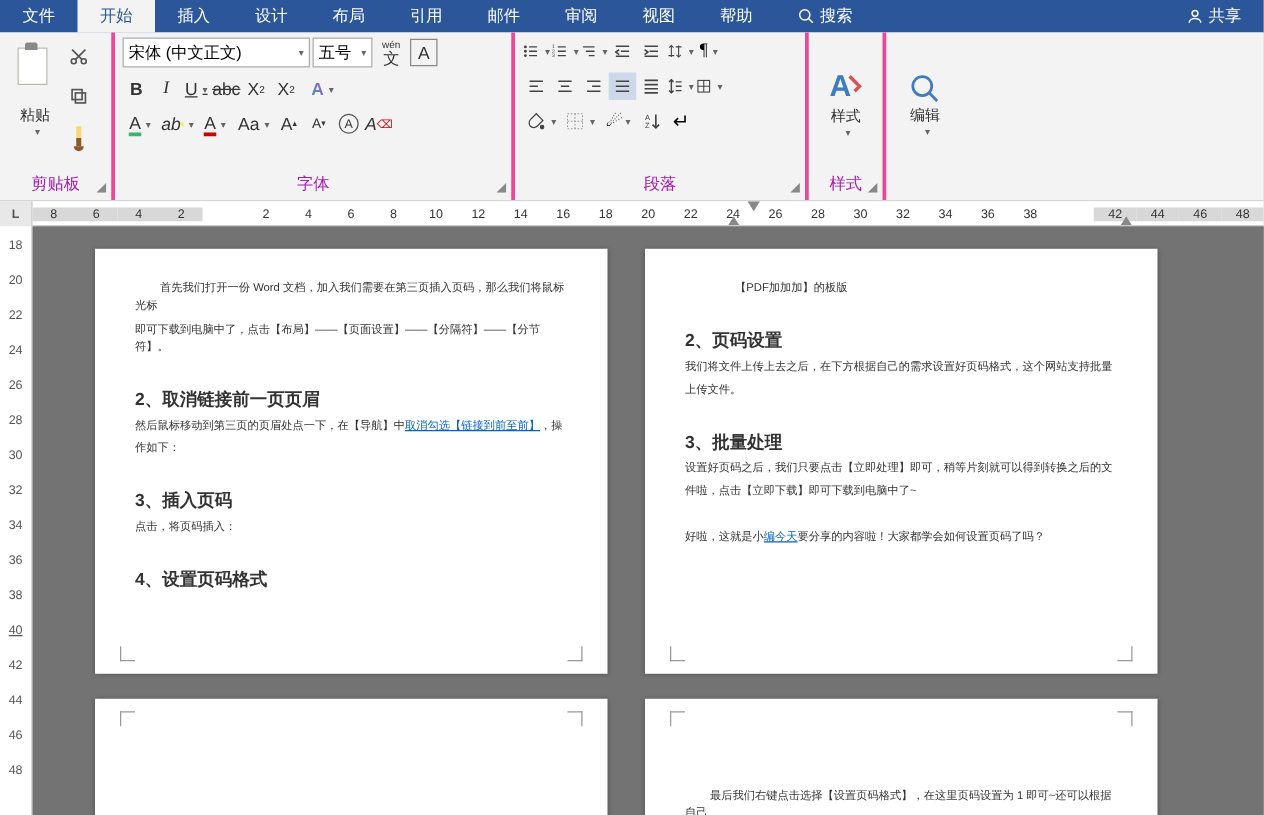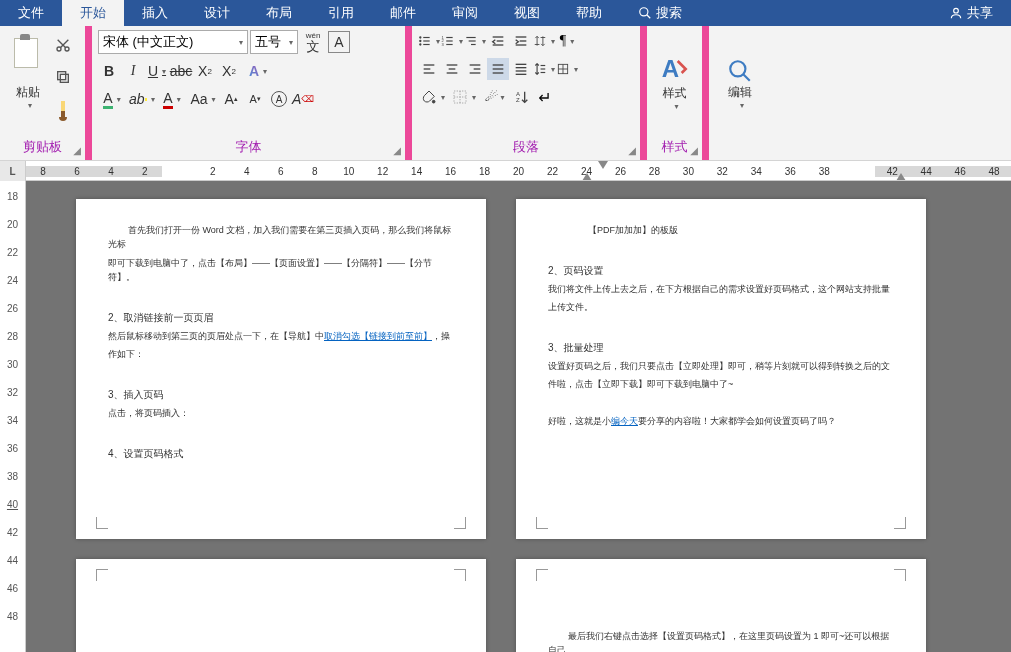--- a/index.html
+++ b/index.html
@@ -3,21 +3,21 @@
 <meta charset="utf-8">
 <style>
 *{margin:0;padding:0;box-sizing:border-box;font-family:"Microsoft YaHei",sans-serif;}
 body{background:#f0f0f0;overflow:hidden;width:1011px;height:652px;}
 .titlebar{background:#2b579a;height:26px;display:flex;align-items:center;color:#fff;font-size:13px;}
 .titlebar .tab{padding:0 18px;height:26px;line-height:26px;cursor:pointer;}
 .titlebar .tab.active{background:#f3f3f3;color:#2b579a;}
 .titlebar .spacer{flex:1;}
 .titlebar .search{display:flex;align-items:center;gap:4px;}
 .ribbon{background:#f3f3f3;border-bottom:1px solid #d4d4d4;display:flex;height:135px;}
-.ribbon-group{border-right:7px solid #ec4899;padding:4px 6px 2px 6px;display:flex;flex-direction:column;justify-content:space-between;position:relative;}
+.ribbon-group{border-right:3px solid #ec4899;padding:4px 6px 2px 6px;display:flex;flex-direction:column;justify-content:space-between;position:relative;}
 .ribbon-group .group-label{text-align:center;font-size:13px;color:#a21caf;padding-top:4px;padding-bottom:2px;}
 .ribbon-group .corner{position:absolute;right:4px;bottom:4px;font-size:10px;color:#888;cursor:pointer;}
 .btn-row{display:flex;align-items:center;gap:2px;}
 .big-btn{display:flex;flex-direction:column;align-items:center;justify-content:center;padding:2px 6px;cursor:pointer;font-size:12px;color:#333;}
 .clip-icon{width:32px;height:38px;position:relative;}
 .clip-icon::before{content:"";position:absolute;width:22px;height:28px;background:#fff;border:1px solid #bba;left:2px;top:6px;}
 .clip-icon::after{content:"";position:absolute;width:10px;height:6px;background:#888;border-radius:2px 2px 0 0;left:8px;top:2px;}
 .small-icon{width:22px;height:22px;display:flex;align-items:center;justify-content:center;font-size:14px;cursor:pointer;color:#333;border:1px solid transparent;}
 .font-dd{height:24px;border:1px solid #ababab;background:#fff;font-size:13px;padding:0 4px;display:flex;align-items:center;justify-content:space-between;cursor:pointer;}
 .font-name{width:150px;}
@@ -38,21 +38,21 @@
 .page .cm-br{bottom:10px;right:20px;border-left:none;border-top:none;}
 .rnums{position:absolute;top:0;left:0;right:0;height:20px;display:flex;align-items:center;font-size:10px;color:#333;}
 .rnums span{flex:1;text-align:center;}
 .rgray{background:#d8d8d8;}
 .marker{position:absolute;top:0;width:0;height:0;}
 .marker.top{border-left:5px solid transparent;border-right:5px solid transparent;border-top:8px solid #888;}
 .marker.bot{border-left:5px solid transparent;border-right:5px solid transparent;border-bottom:8px solid #888;top:12px;}
 .para-row{display:flex;gap:1px;}
 .para-btn{width:22px;height:22px;display:flex;align-items:center;justify-content:center;cursor:pointer;}
 .para-btn svg{width:16px;height:16px;}
-.pg-t{font-weight:normal;margin:8px 0 4px;font-size:10px;}
+.pg-t{font-weight:bold;margin:8px 0 4px;font-size:14px;}
 .pg-p{margin:4px 0;line-height:1.6;font-size:9px;}
 .lnk{color:#0563c1;text-decoration:underline;}
 .brush-icon{background:linear-gradient(180deg,#f9d776 0%,#f9d776 60%,#8b5a2b 60%,#8b5a2b 100%);width:4px;height:16px;position:relative;}
 .brush-icon::after{content:"";position:absolute;bottom:-4px;left:-2px;width:8px;height:4px;background:#8b5a2b;border-radius:0 0 4px 4px;}
 </style>
 </head>
 <body>
 
 <div class="titlebar">
   <div class="tab">文件</div>

